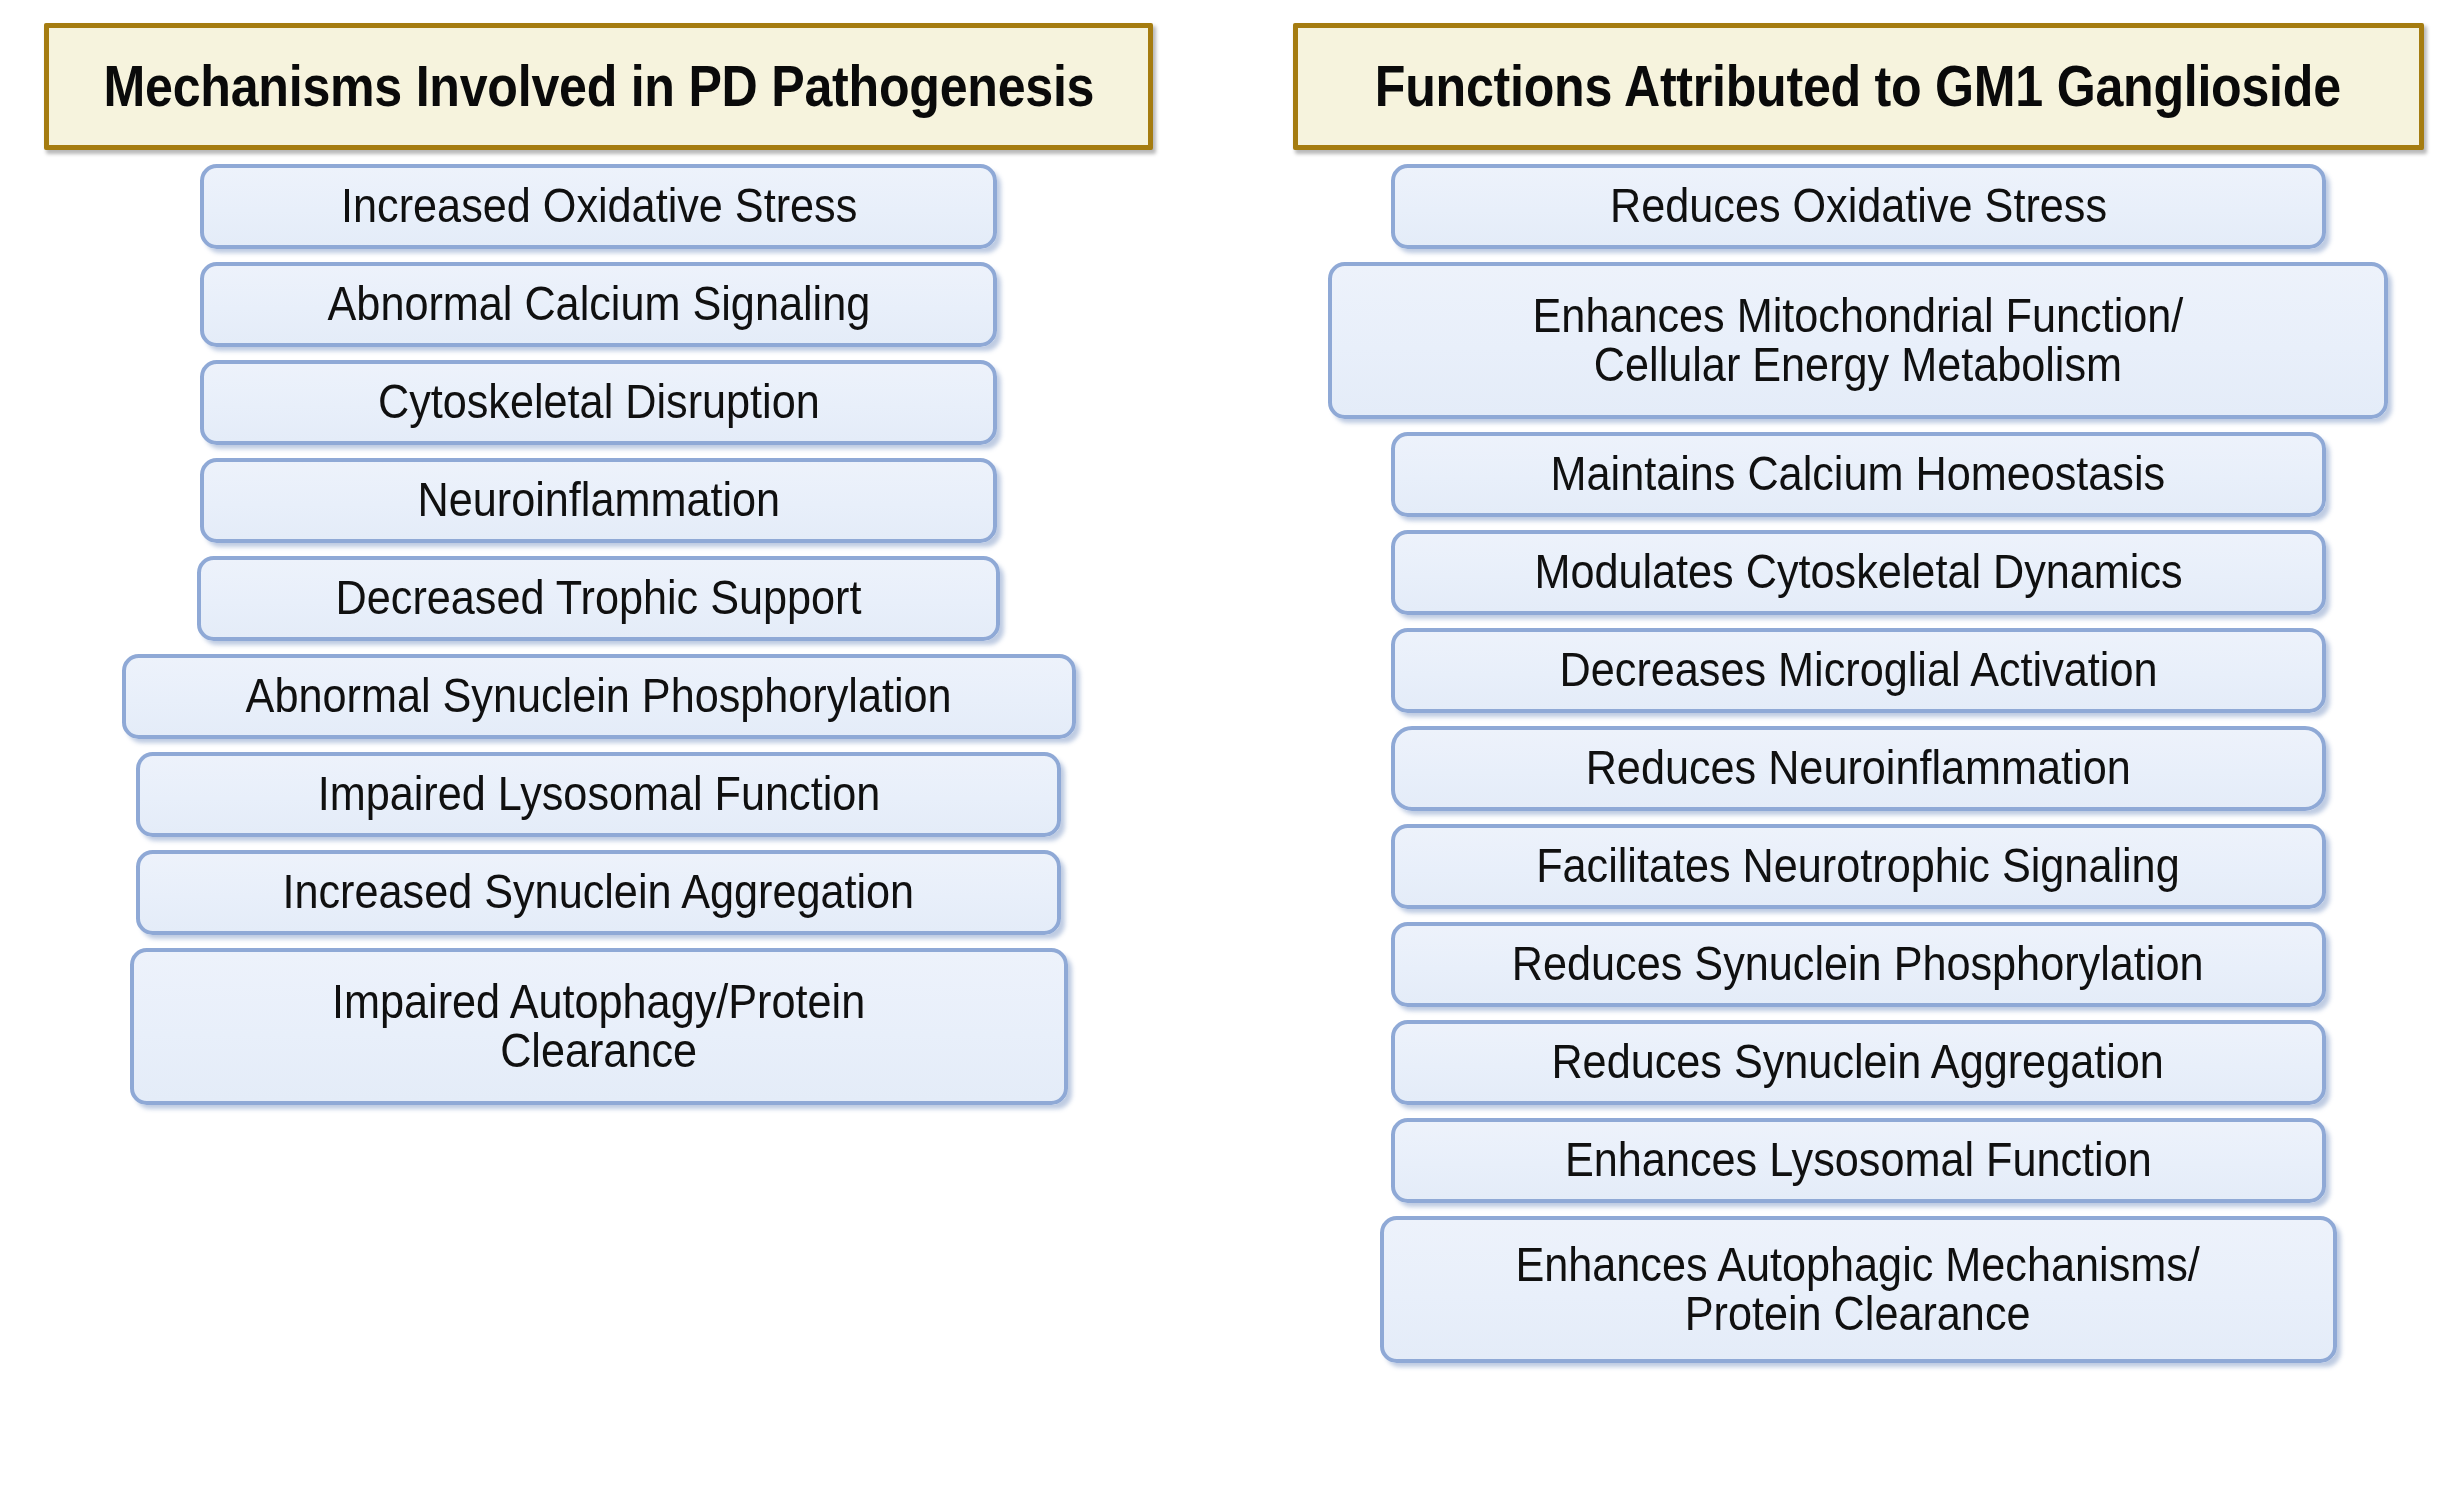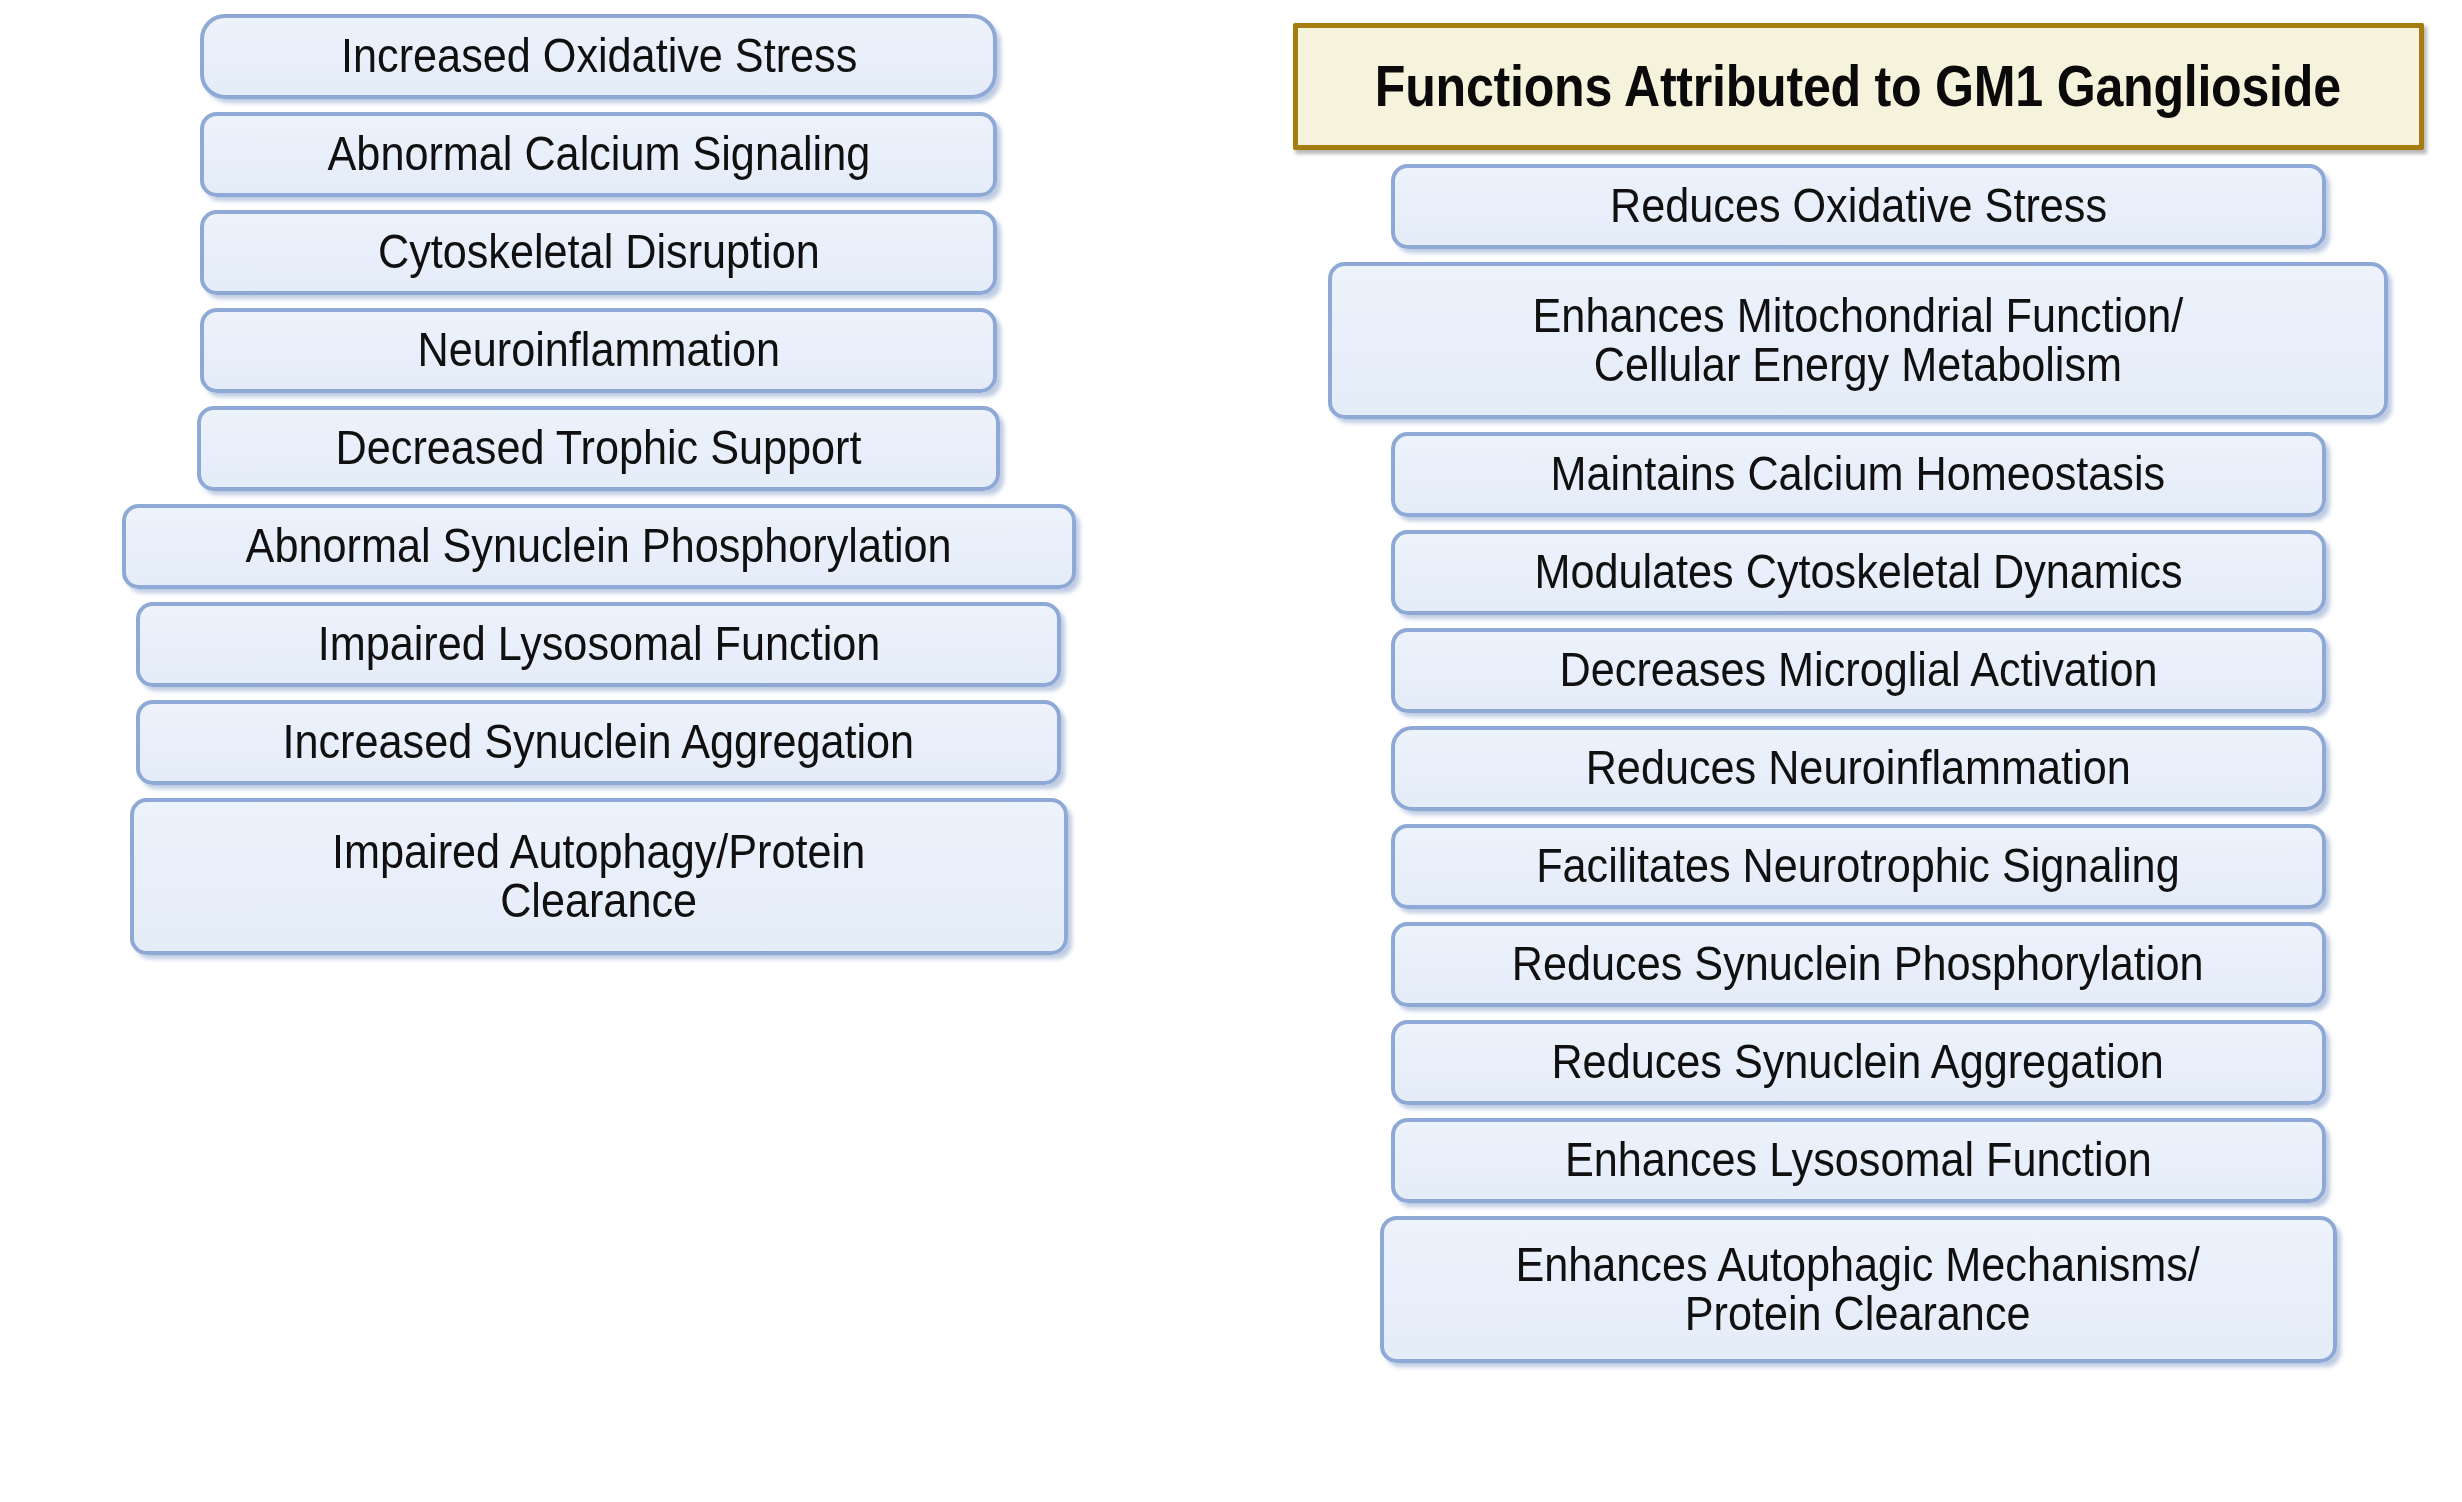--- a/index.html
+++ b/index.html
@@ -91,21 +91,21 @@
     font-weight: normal;
     color: #101010;
     line-height: 1.02;
     transform: scaleX(0.90);
     transform-origin: center;
     white-space: pre-line;
     padding: 0 6.4px;
   }
 
   
-  .L0 { width: 797px; height: 85px; margin-top: 14px; border-radius: 25px; }
+  .L0 { width: 797px; height: 85px; margin-top: 14px; }
   .L1 { width: 954px; height: 157px; }
   .L2 { width: 797px; height: 85px; }
   .L3 { width: 797px; height: 85px; }
   .L4 { width: 797px; height: 85px; }
   .L5 { width: 797px; height: 85px; }
   .L6 { width: 803px; height: 85px; }
   .L7 { width: 954px; height: 85px; }
   .L8 { width: 925px; height: 85px; }
   .L9 { width: 925px; height: 85px; }
   .L10 { width: 938px; height: 157px; }
@@ -123,20 +123,23 @@
   .R9 { width: 935px; height: 85px; }
   .R10 { width: 957px; height: 147px; }
 </style>
 </head>
 <body>
 
 <div class="board">
 
   <div class="column column-left">
 
+    <div class="header-box">
+      <div class="header-text">Mechanisms Involved in PD Pathogenesis</div>
+    </div>
 
     <div class="items">
       <div class="item-box L0">
         <div class="item-text">Increased Oxidative Stress</div>
       </div>
       <div class="item-box L2">
         <div class="item-text">Abnormal Calcium Signaling</div>
       </div>
       <div class="item-box L3">
         <div class="item-text">Cytoskeletal Disruption</div>

